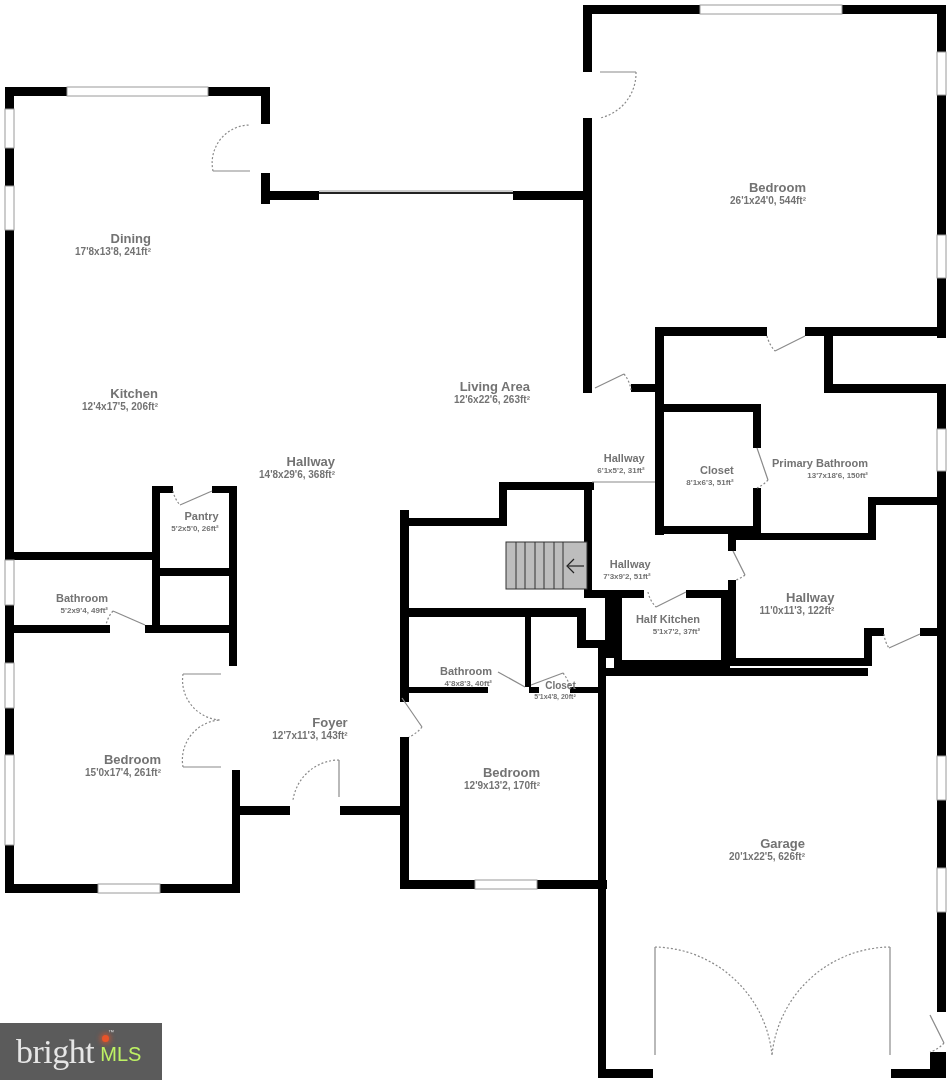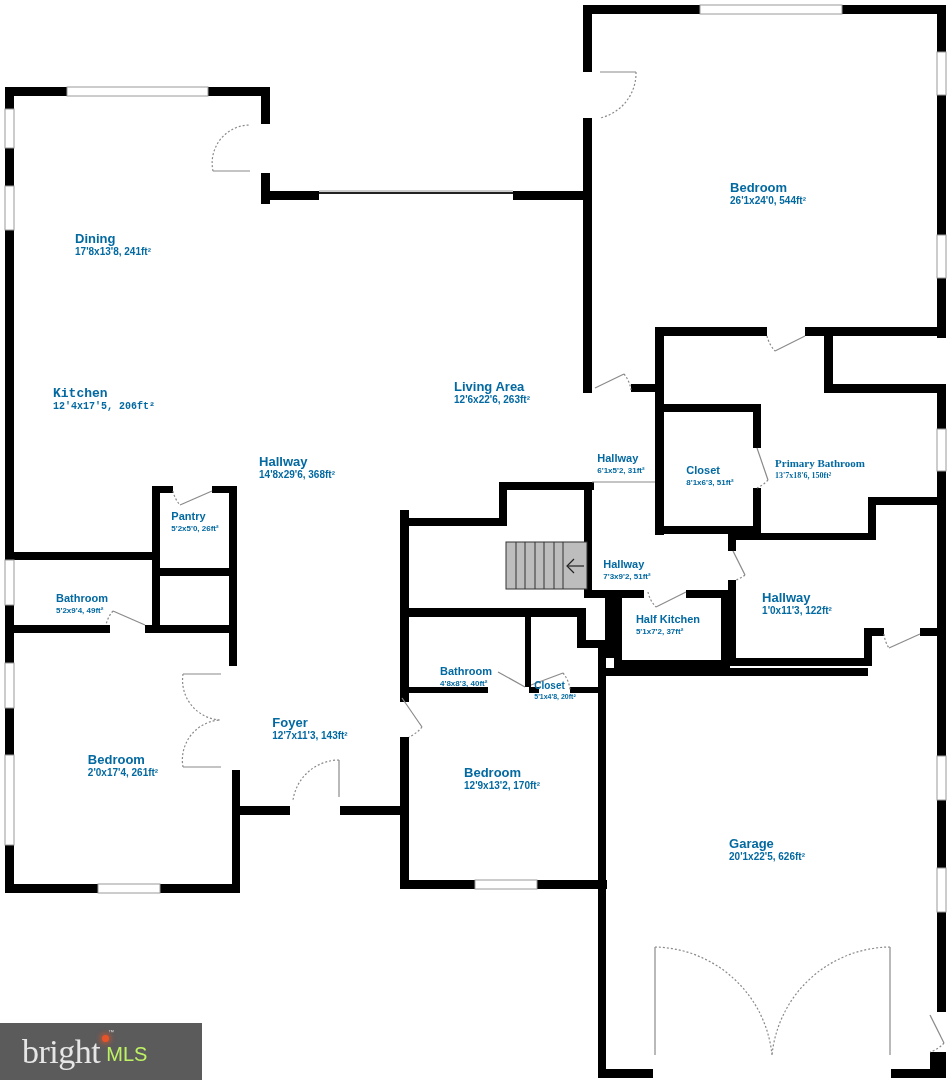--- a/index.html
+++ b/index.html
@@ -1,25 +1,25 @@
 <!DOCTYPE html>
 <html><head>
 <meta charset="utf-8">
 <style>
   html, body { margin: 0; padding: 0; background: #ffffff; }
   body { width: 950px; height: 1080px; position: relative; overflow: hidden; font-family: "Liberation Sans", "DejaVu Sans", sans-serif; }
   #plan { position: absolute; left: 0; top: 0; width: 950px; height: 1080px; }
-  .room-label { position: absolute; transform: translate(-50%, 0); text-align: left; white-space: nowrap; color: #0369a1; }
+  .room-label { position: absolute; transform: translate(-50%, 0); text-align: right; white-space: nowrap; color: #737373; }
   .room-label .name { font-weight: bold; font-size: 13px; line-height: 15px; display: block; }
   .room-label .dims { font-weight: bold; font-size: 10px; line-height: 12px; display: block; }
   .room-label.small .name { font-size: 11px; line-height: 13px; }
   .room-label.small .dims { font-size: 8px; line-height: 11px; }
   .room-label.tiny .name { font-size: 10px; line-height: 12px; }
   .room-label.tiny .dims { font-size: 7px; line-height: 10px; }
-  .logo { position: absolute; left: 0; top: 1023px; width: 202px; height: 57px; background: #5b5b5b; display: flex; align-items: center; padding-left: 22px; box-sizing: border-box; }
+  .logo { position: absolute; left: 0; top: 1023px; width: 162px; height: 57px; background: #5b5b5b; display: flex; align-items: center; padding-left: 16px; box-sizing: border-box; }
   .logo .brand { font-family: "Liberation Serif", "DejaVu Serif", serif; font-size: 34px; color: #e6e6e6; letter-spacing: -0.5px; position: relative; }
   .logo .spark { position: absolute; left: 102px; top: 12px; width: 7px; height: 7px; background: #e8542a; border-radius: 50%; box-shadow: 0 0 5px 2px rgba(232,84,42,0.6); }
   .logo .tm { position: absolute; left: 108px; top: 6px; font-size: 6px; color: #ddd; font-family: "Liberation Sans", sans-serif; }
   .logo .mls { font-family: "Liberation Sans", "DejaVu Sans", sans-serif; font-size: 20px; color: #bef264; margin-left: 6px; margin-top: 6px; }
 </style>
 </head>
 <body>
 
 <svg id="plan" viewBox="0 0 950 1080" xmlns="http://www.w3.org/2000/svg">
   <g fill="#000">
@@ -195,21 +195,21 @@
     <line x1="568" y1="566" x2="584" y2="566"></line>
     <polyline points="574,559 567,566 574,573"></polyline>
   </g>
 </svg>
 
 <div id="labels">
     <div class="room-label" style="left: 113px; top: 231px;">
       <span class="name">Dining</span>
       <span class="dims">17'8x13'8, 241ft²</span>
     </div>
-    <div class="room-label" style="left: 104px; top: 386px; font-family: Liberation Mono, monospace;">
+    <div class="room-label" style="left: 120px; top: 386px;">
       <span class="name">Kitchen</span>
       <span class="dims">12'4x17'5, 206ft²</span>
     </div>
     <div class="room-label" style="left: 492px; top: 379px;">
       <span class="name">Living Area</span>
       <span class="dims">12'6x22'6, 263ft²</span>
     </div>
     <div class="room-label" style="left: 768px; top: 180px;">
       <span class="name">Bedroom</span>
       <span class="dims">26'1x24'0, 544ft²</span>
@@ -219,59 +219,59 @@
       <span class="dims">14'8x29'6, 368ft²</span>
     </div>
     <div class="room-label small" style="left: 621px; top: 452px;">
       <span class="name">Hallway</span>
       <span class="dims">6'1x5'2, 31ft²</span>
     </div>
     <div class="room-label small" style="left: 710px; top: 464px;">
       <span class="name">Closet</span>
       <span class="dims">8'1x6'3, 51ft²</span>
     </div>
-    <div class="room-label small" style="left: 820px; top: 457px; font-family: Liberation Serif, serif;">
+    <div class="room-label small" style="left: 820px; top: 457px;">
       <span class="name">Primary Bathroom</span>
       <span class="dims">13'7x18'6, 150ft²</span>
     </div>
     <div class="room-label small" style="left: 195px; top: 510px;">
       <span class="name">Pantry</span>
       <span class="dims">5'2x5'0, 26ft²</span>
     </div>
     <div class="room-label small" style="left: 627px; top: 558px;">
       <span class="name">Hallway</span>
       <span class="dims">7'3x9'2, 51ft²</span>
     </div>
     <div class="room-label small" style="left: 82px; top: 592px;">
       <span class="name">Bathroom</span>
       <span class="dims">5'2x9'4, 49ft²</span>
     </div>
     <div class="room-label" style="left: 797px; top: 590px;">
       <span class="name">Hallway</span>
-      <span class="dims">1'0x11'3, 122ft²</span>
+      <span class="dims">11'0x11'3, 122ft²</span>
     </div>
     <div class="room-label small" style="left: 668px; top: 613px;">
       <span class="name">Half Kitchen</span>
       <span class="dims">5'1x7'2, 37ft²</span>
     </div>
     <div class="room-label small" style="left: 466px; top: 665px;">
       <span class="name">Bathroom</span>
       <span class="dims">4'8x8'3, 40ft²</span>
     </div>
     <div class="room-label tiny" style="left: 555px; top: 680px;">
       <span class="name">Closet</span>
       <span class="dims">5'1x4'8, 20ft²</span>
     </div>
     <div class="room-label" style="left: 310px; top: 715px;">
       <span class="name">Foyer</span>
       <span class="dims">12'7x11'3, 143ft²</span>
     </div>
     <div class="room-label" style="left: 123px; top: 752px;">
       <span class="name">Bedroom</span>
-      <span class="dims">2'0x17'4, 261ft²</span>
+      <span class="dims">15'0x17'4, 261ft²</span>
     </div>
     <div class="room-label" style="left: 502px; top: 765px;">
       <span class="name">Bedroom</span>
       <span class="dims">12'9x13'2, 170ft²</span>
     </div>
     <div class="room-label" style="left: 767px; top: 836px;">
       <span class="name">Garage</span>
       <span class="dims">20'1x22'5, 626ft²</span>
     </div>
   </div>

